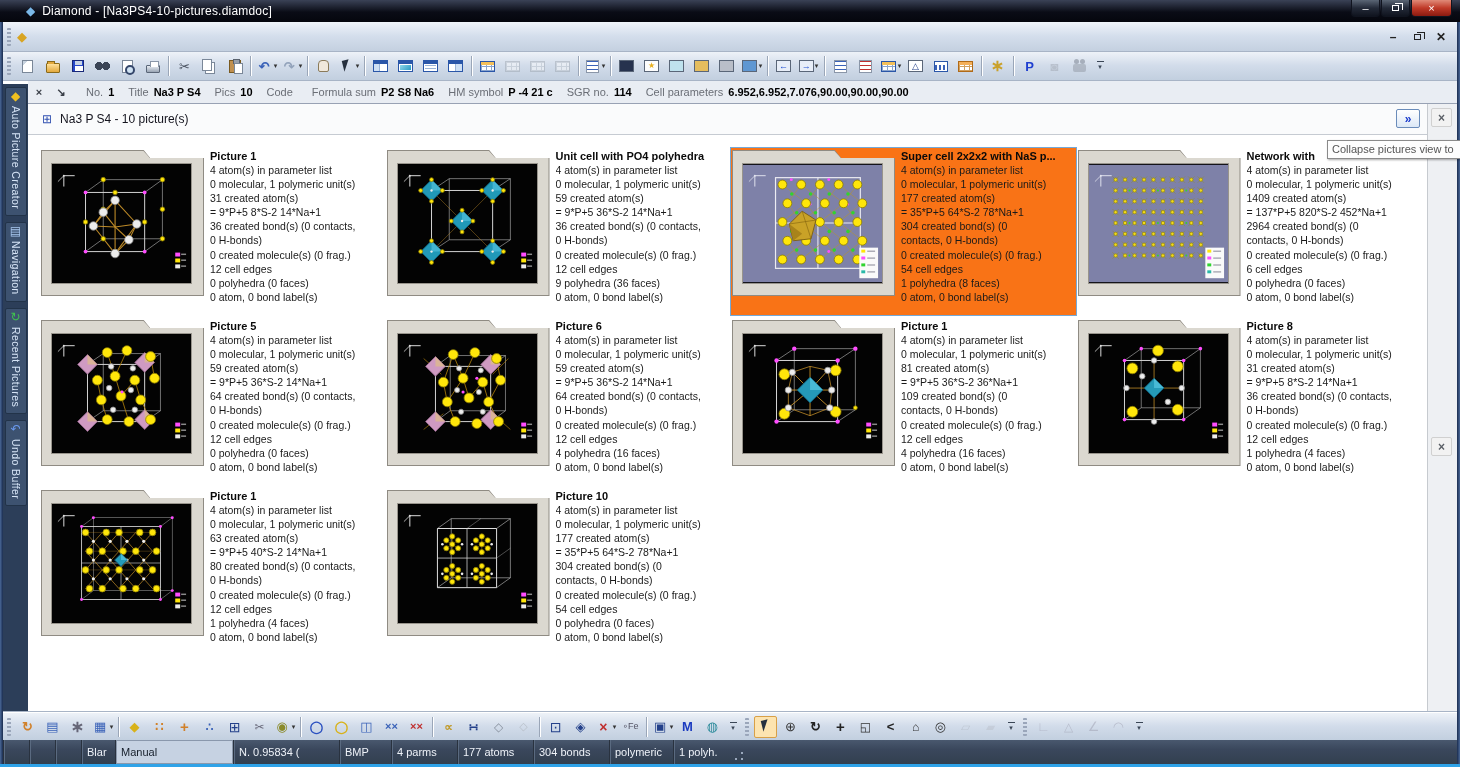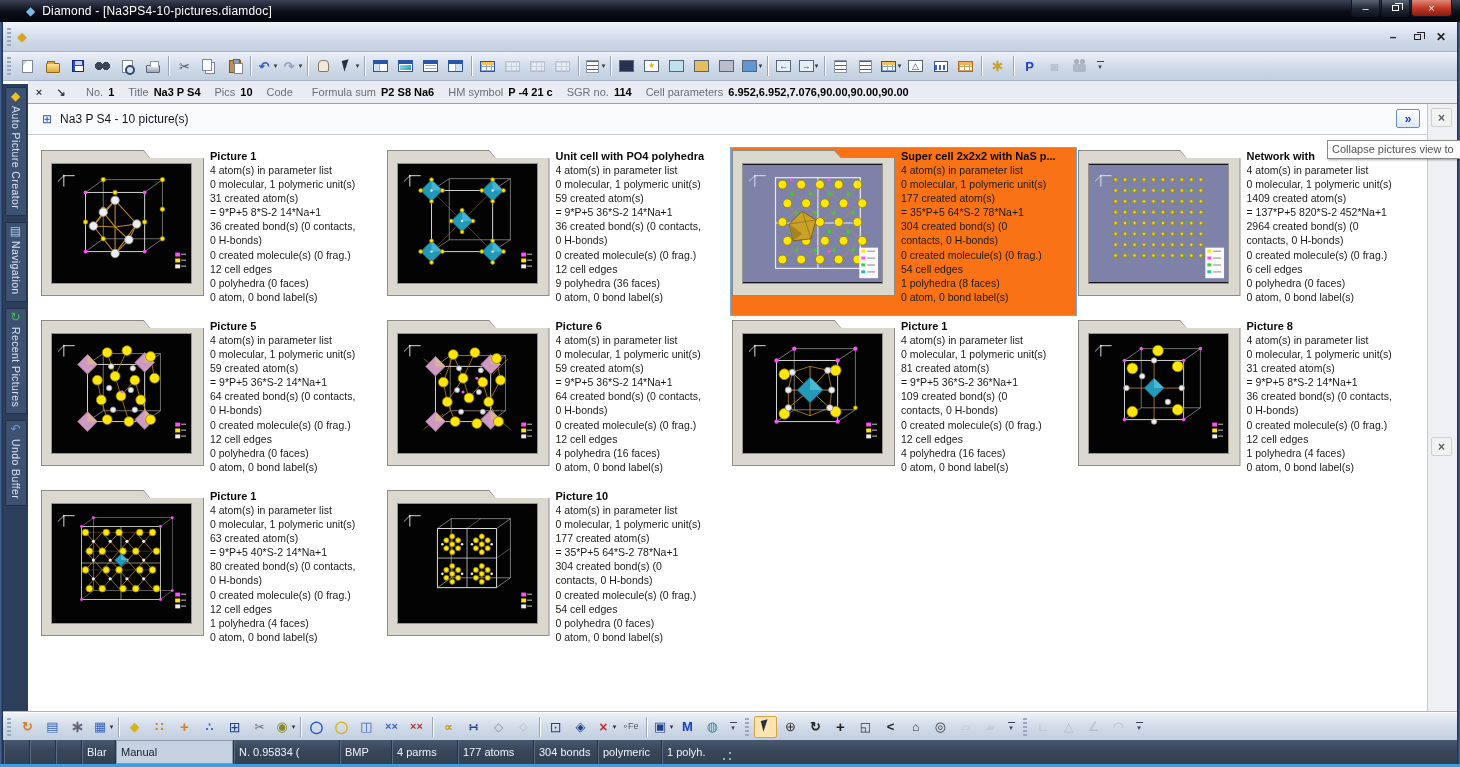--- a/index.html
+++ b/index.html
@@ -1699,21 +1699,21 @@
     <span id="status-cells" style="display:flex">
         <span class="scell" style="width:26px"></span>
         <span class="scell" style="width:26px"></span>
         <span class="scell" style="width:26px"></span>
         <span class="scell" style="width:34px">Blar</span>
         <span class="scell hl" style="width:118px">Manual</span>
         <span class="scell" style="width:106px">N. 0.95834 (</span>
         <span class="scell" style="width:52px">BMP</span>
         <span class="scell" style="width:66px">4 parms</span>
         <span class="scell" style="width:76px">177 atoms</span>
-        <span class="scell" style="width:64px">304 bonds</span>
+        <span class="scell" style="width:76px">304 bonds</span>
         <span class="scell" style="width:64px">polymeric</span>
         <span class="scell" style="width:58px">1 polyh.</span>
       </span>
     <span class="sgrip"></span>
   </div>
 
   <div class="tooltip">Collapse pictures view to</div>
 
   <div class="edge-l"></div>
   <div class="edge-r"></div>

